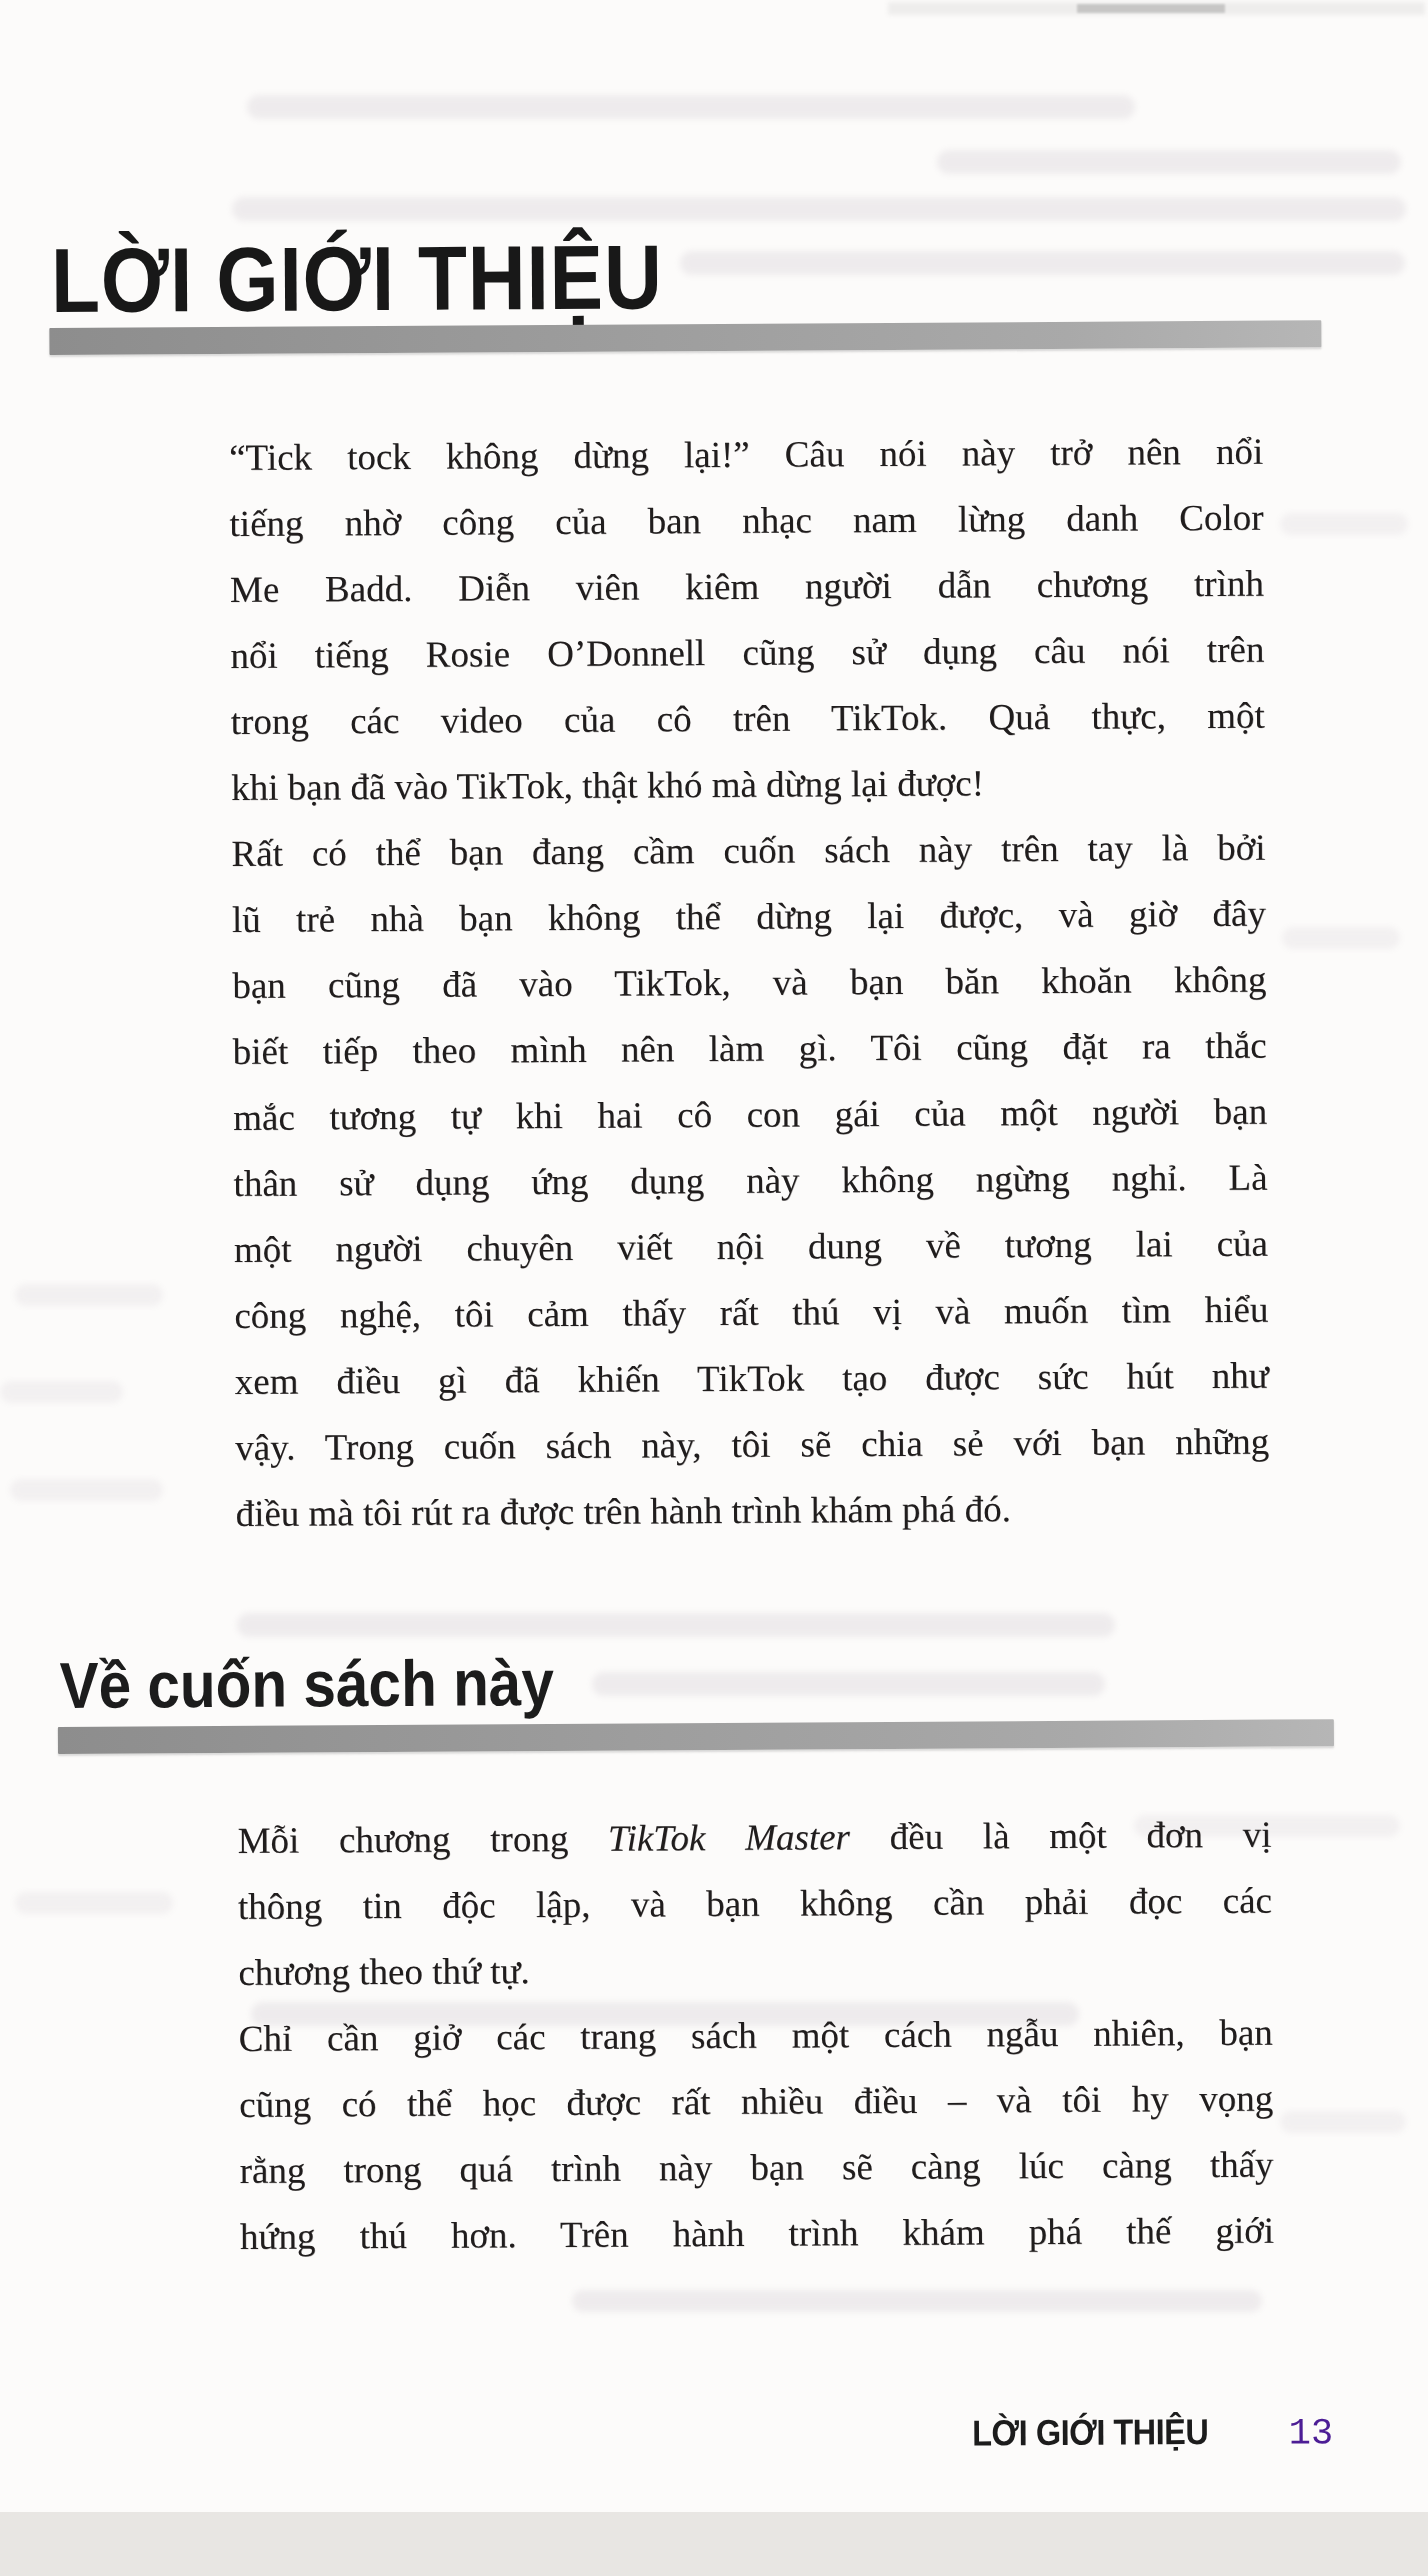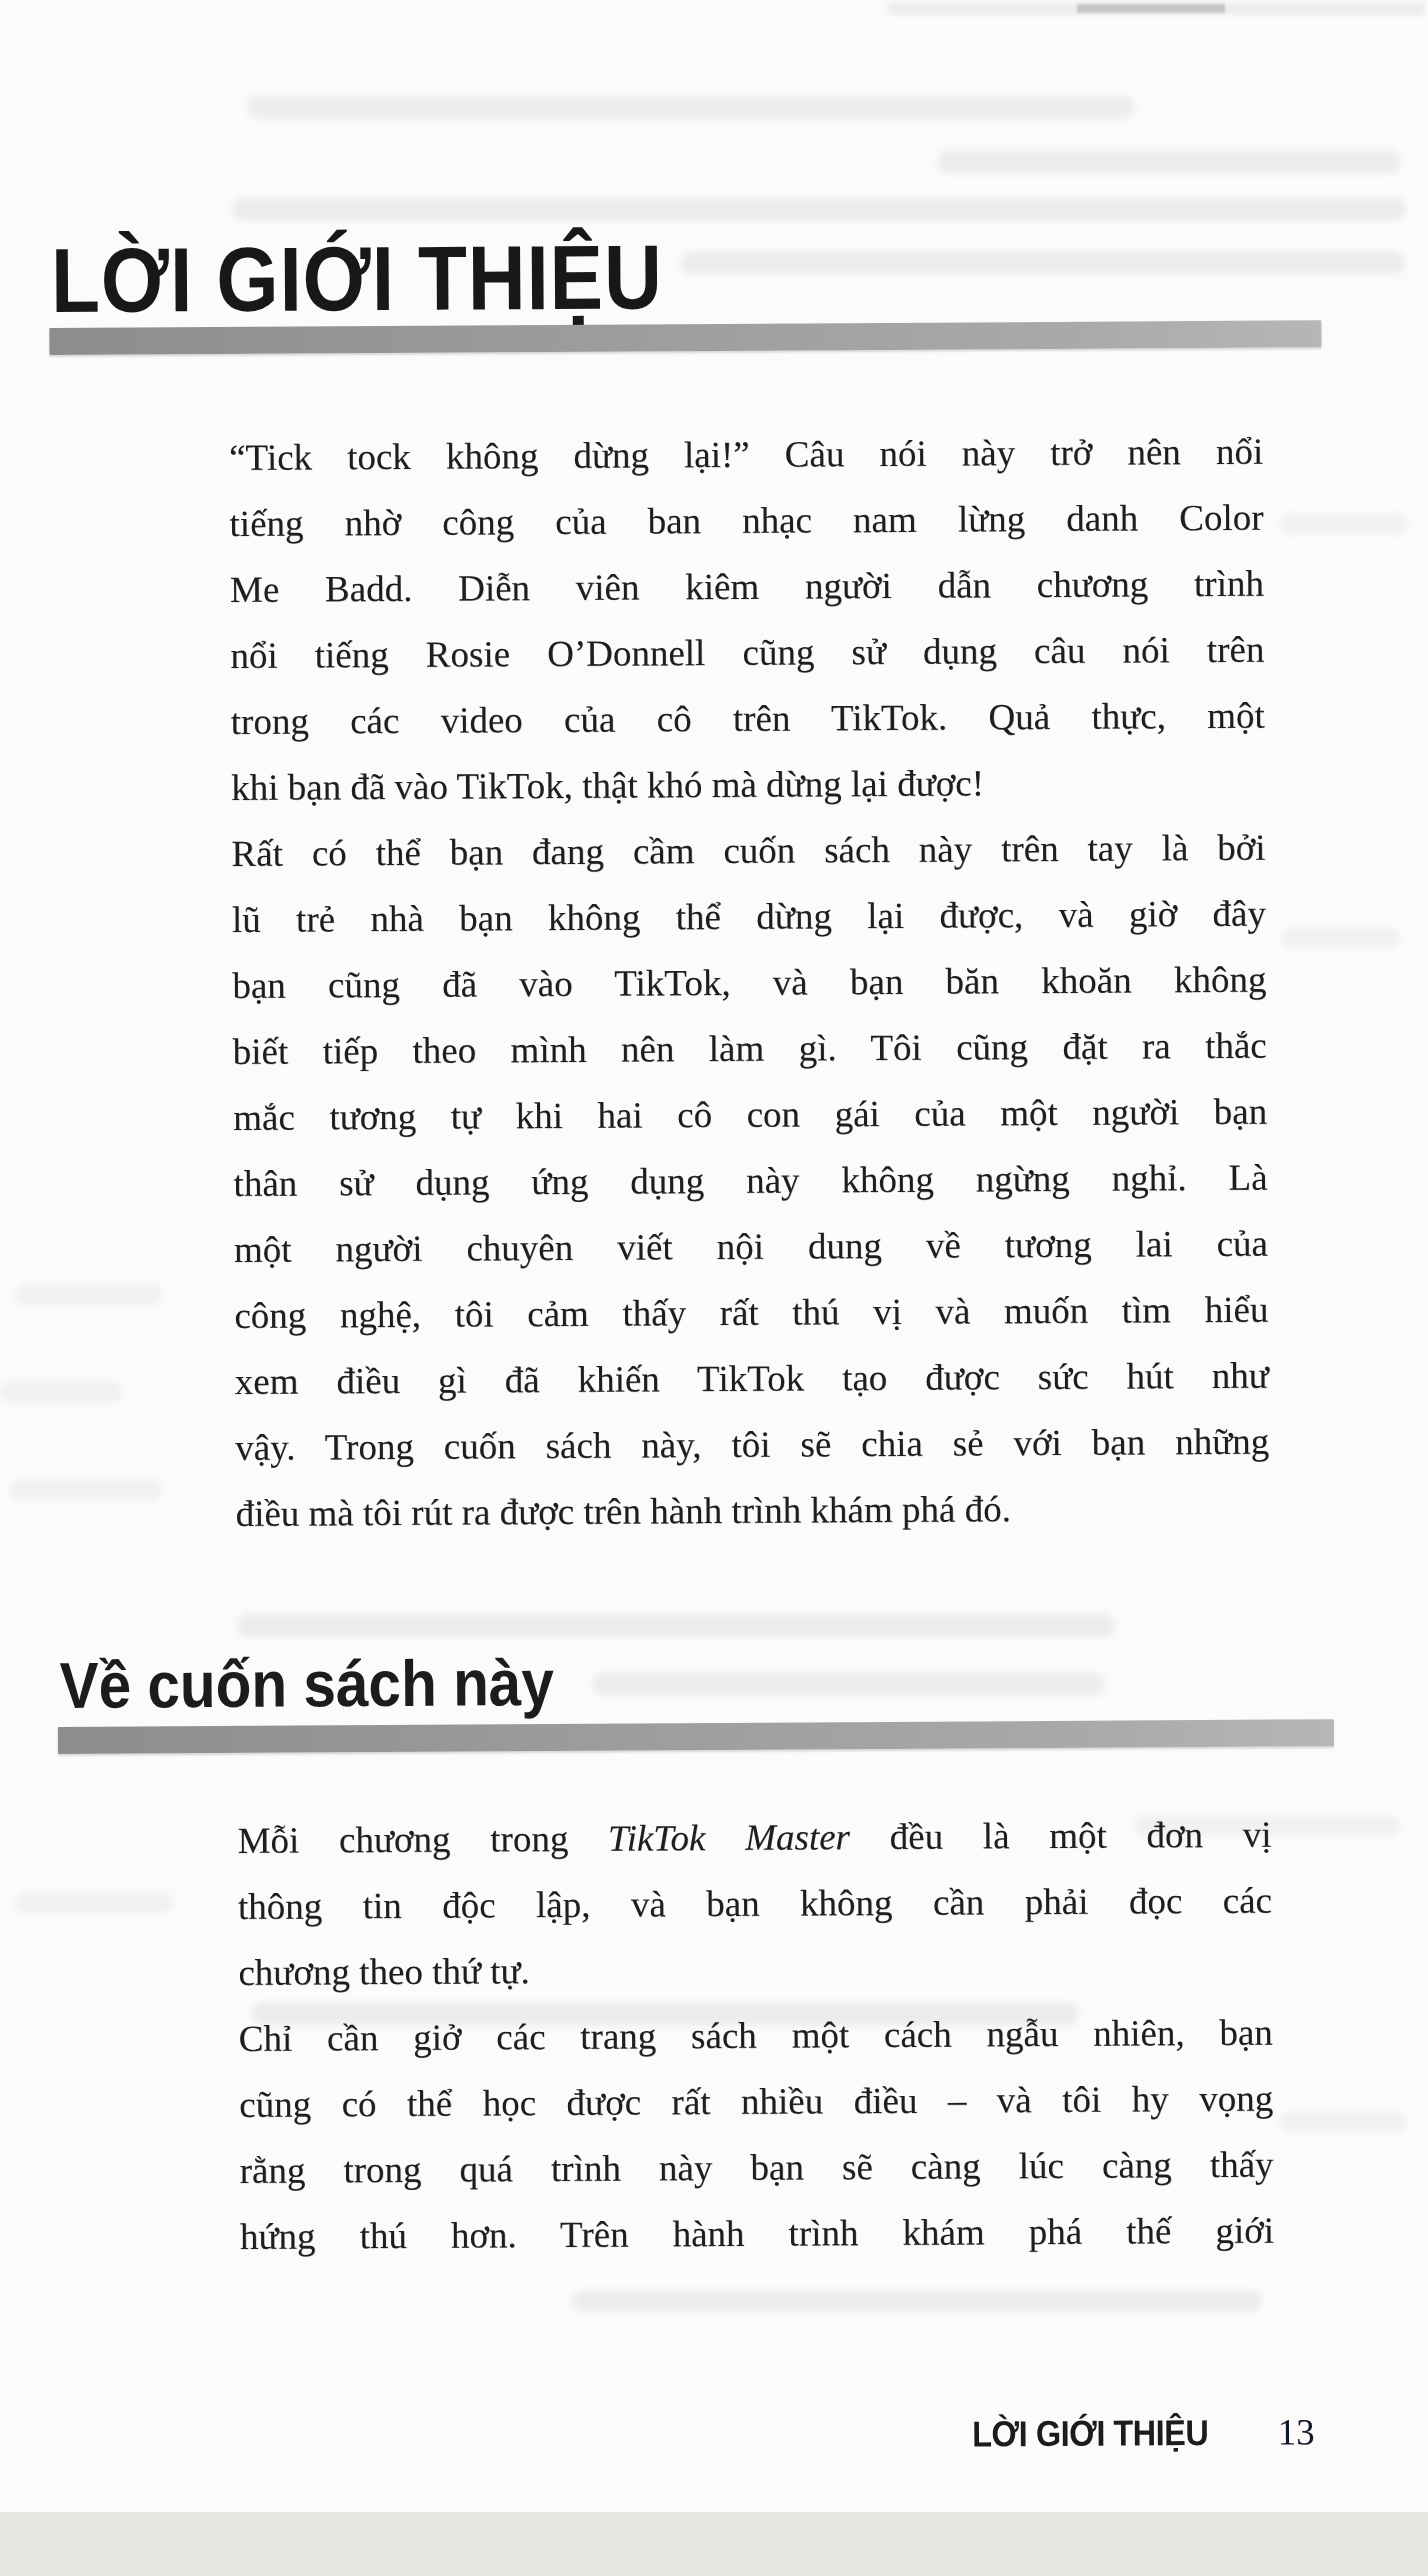--- a/index.html
+++ b/index.html
@@ -50,21 +50,21 @@
   .line.last { text-align-last: auto; }
   .line i { font-style: italic; }
 
   
   .footer { position: absolute; top: 2414px; left: 965px; display: flex; align-items: baseline; gap: 43px; }
   .footer-label {
     font-family: "Liberation Sans", sans-serif; font-weight: bold;
     font-size: 36px; color: #1c1c1c; letter-spacing: -0.5px;
     transform: scaleX(0.9); transform-origin: left bottom; white-space: nowrap;
   }
-  .footer-page { font-family: Liberation Serif, serif; font-size: 37px; color: #0f172a; }
+  .footer-page { font-family: Liberation Mono, monospace; font-size: 37px; color: #4c1d95; margin-left: 11px; }
 
   
   .ghost {
     position: absolute; height: 24px;
     background: #97899a; opacity: 0.13;
     filter: blur(3px); border-radius: 12px;
   }
   .ghost.light { opacity: 0.09; }
   .streak-top {
     position: absolute; top: 2px; left: 888px; width: 537px; height: 13px;

